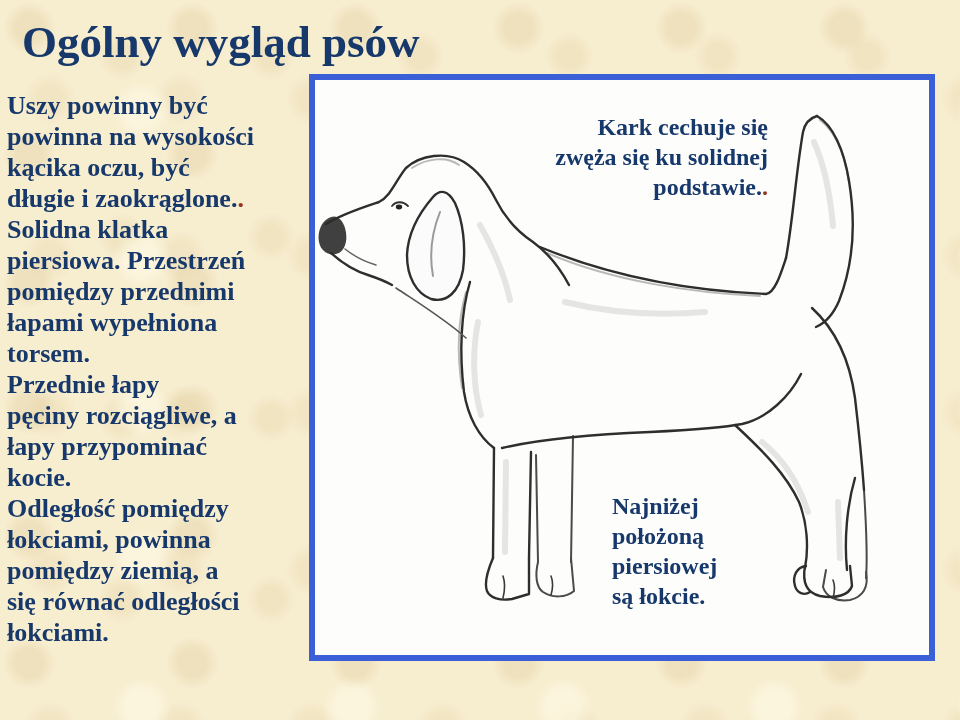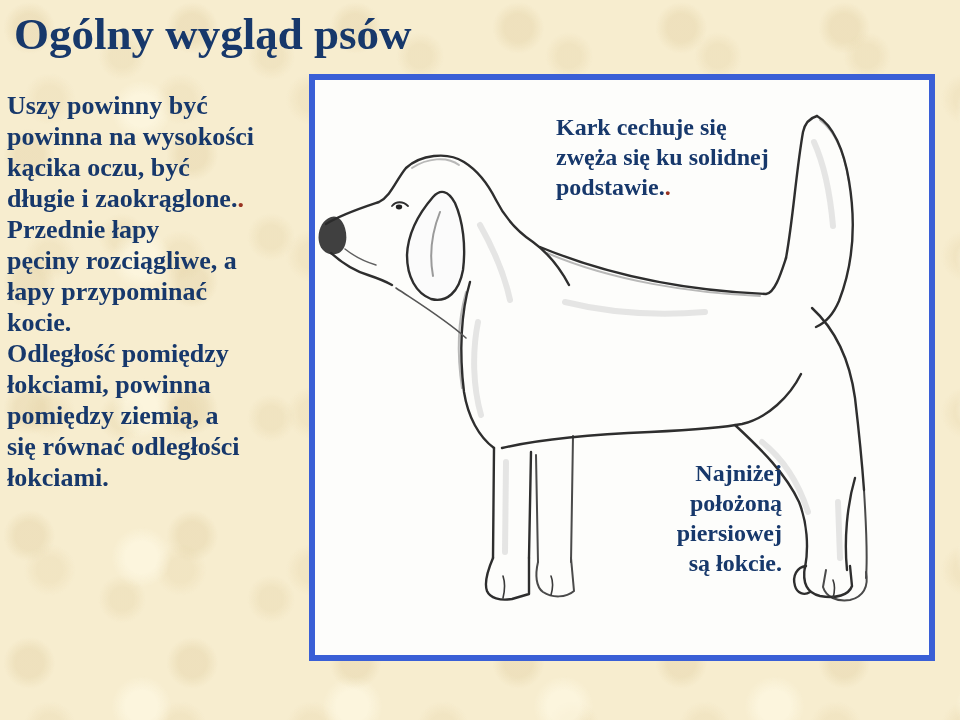--- a/index.html
+++ b/index.html
@@ -11,54 +11,61 @@
       radial-gradient(circle at 18% 22%, rgba(222,203,156,.35) 0 14px, transparent 26px),
       radial-gradient(circle at 67% 74%, rgba(255,250,230,.6) 0 16px, transparent 30px),
       radial-gradient(circle at 82% 31%, rgba(226,208,162,.3) 0 12px, transparent 24px),
       radial-gradient(circle at 38% 63%, rgba(230,212,168,.3) 0 13px, transparent 26px);
     background-size:163px 127px, 211px 149px, 149px 181px, 131px 157px;
   }
   .slide{position:relative;width:960px;height:720px;}
   .title{
     position:absolute;left:10px;top:4px;
     font-size:45px;font-weight:bold;color:#17386b;
-    letter-spacing:0px;white-space:nowrap;margin:4px;
+    letter-spacing:0px;white-space:nowrap;margin:12px;
   }
   .left-col{
     position:absolute;left:7px;top:90px;width:305px;
     font-size:26px;font-weight:bold;color:#17386b;line-height:31px;
   }
   .para{margin:0;padding:0;}
   .line{white-space:nowrap;}
   .red-dot{color:#993322;}
   .frame{
     position:absolute;left:309px;top:74px;width:614px;height:575px;
     background:#fdfdfb;border:6px solid #3a5fd6;
   }
   .annot{
     position:absolute;font-size:24px;font-weight:bold;color:#17386b;
     line-height:30px;z-index:3;
   }
-  .annot-neck{left:556px;top:112px;width:240px;}
-  .annot-elbow{left:612px;top:458px;width:170px;text-align:right;}
+  .annot-neck{left:528px;top:112px;width:240px;text-align:right;}
+  .annot-elbow{left:612px;top:491px;width:170px;}
   .dog-svg{position:absolute;left:315px;top:80px;z-index:2;}
 </style>
 </head>
 <body>
 
 <div class="slide">
 
   <h1 class="title">Ogólny wygląd psów</h1>
 
   <div class="left-col">
     <div class="para">
       <div class="line">Uszy powinny być</div>
       <div class="line">powinna na wysokości</div>
       <div class="line">kącika oczu, być</div>
       <div class="line"><span>długie i zaokrąglone.</span><span class="red-dot">.</span></div>
+    </div>
+    <div class="para">
+      <div class="line">Solidna klatka</div>
+      <div class="line">piersiowa. Przestrzeń</div>
+      <div class="line">pomiędzy przednimi</div>
+      <div class="line">łapami wypełniona</div>
+      <div class="line">torsem.</div>
     </div>
     <div class="para">
       <div class="line">Przednie łapy</div>
       <div class="line">pęciny rozciągliwe, a</div>
       <div class="line">łapy przypominać</div>
       <div class="line">kocie.</div>
     </div>
     <div class="para">
       <div class="line">Odległość pomiędzy</div>
       <div class="line">łokciami, powinna</div>

